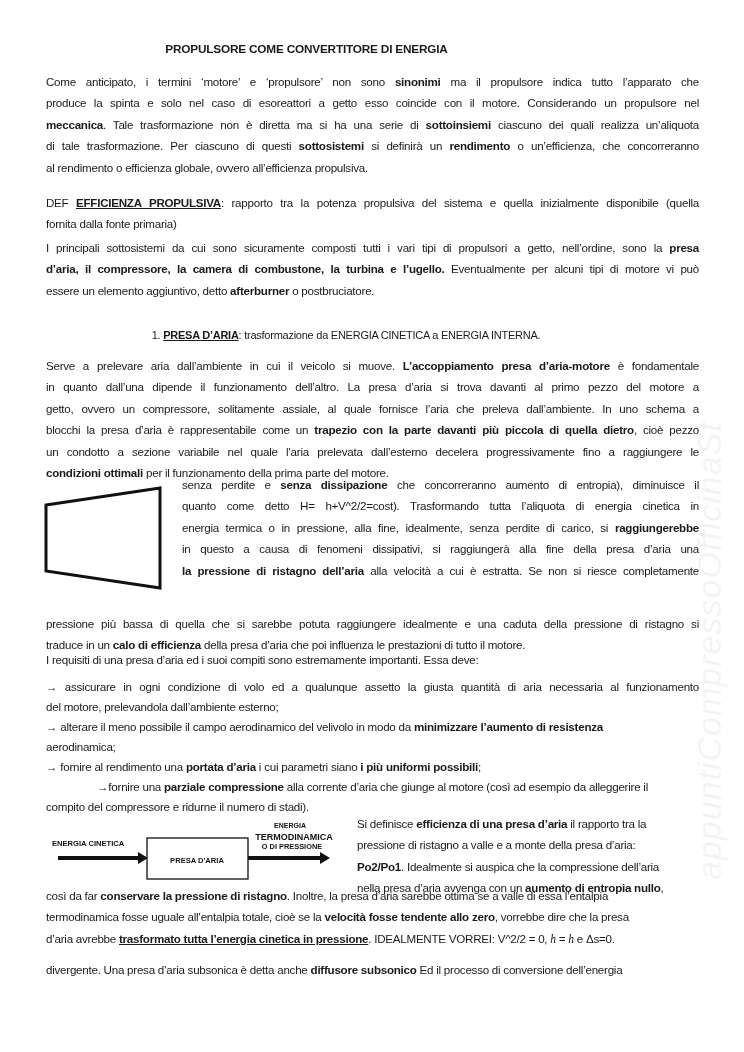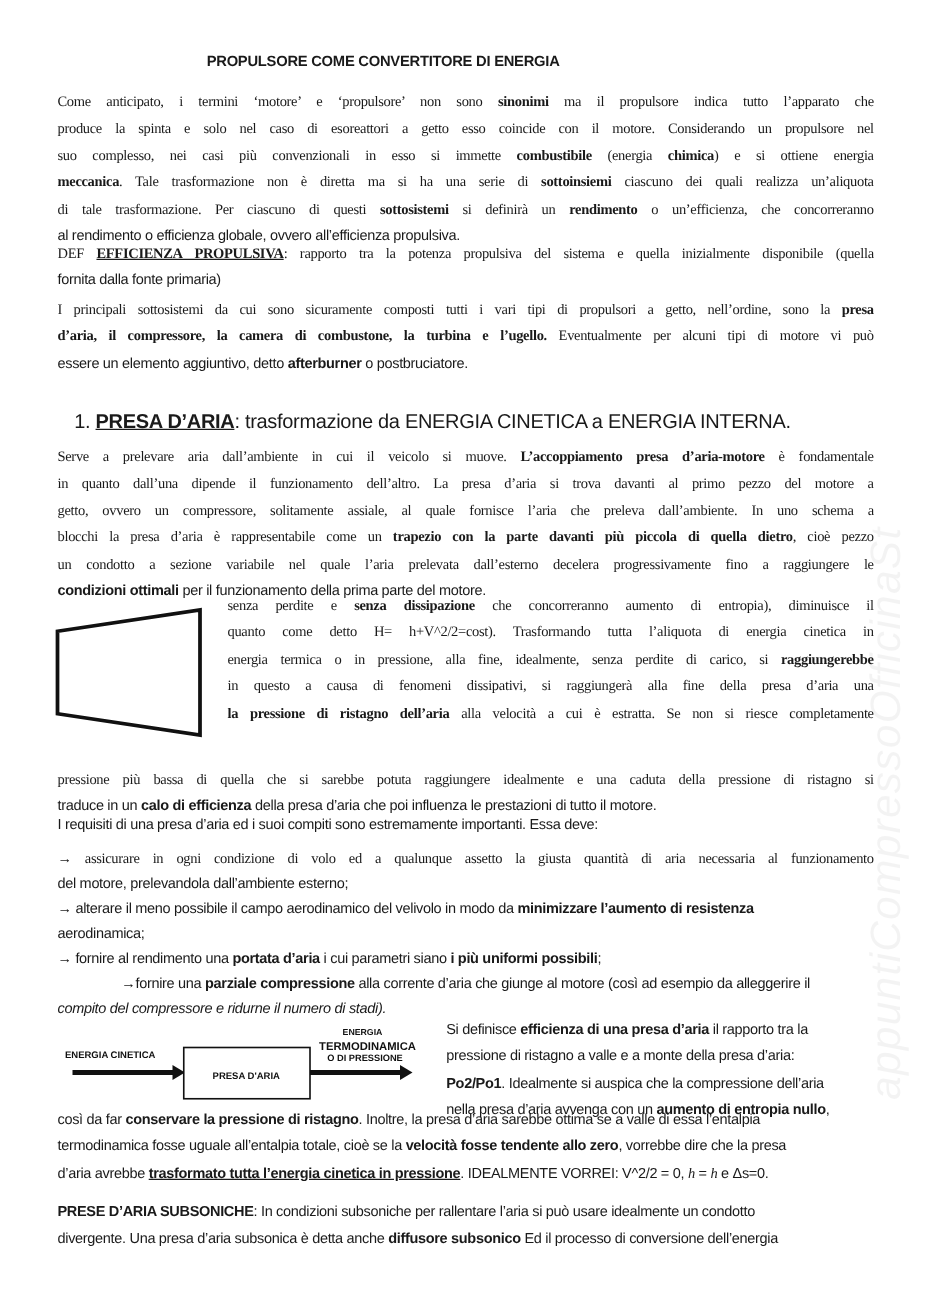--- a/index.html
+++ b/index.html
@@ -1,25 +1,25 @@
 <!DOCTYPE html>
 <html><head>
 <meta charset="utf-8">
 <style>
   html, body { margin: 0; padding: 0; background: #ffffff; }
   body { width: 744px; height: 1052px; position: relative; overflow: hidden;
          font-family: "Liberation Sans", sans-serif; color: #1a1a1a; }
   .page { position: absolute; left: 0; top: 0; width: 744px; height: 1052px; }
   .t { position: absolute; font-size: 11.6px; line-height: 21.4px; letter-spacing: -0.25px;
        white-space: nowrap; }
-  .j { text-align: justify; text-align-last: justify; white-space: normal; font-family: Liberation Serif, serif; }
+  .j { text-align: justify; text-align-last: justify; white-space: normal; }
   .title { position: absolute; left: 0; width: 613px; top: 42px; text-align: center;
            font-weight: bold; font-size: 11.8px; letter-spacing: -0.2px; }
   .heading1 { position: absolute; left: 0; width: 692px; top: 329px; text-align: center;
-              font-size: 16px; letter-spacing: -0.25px; }
+              font-size: 11px; letter-spacing: -0.25px; }
   b { font-weight: bold; }
   u { text-decoration: underline; }
   .line { display: block; height: 21.4px; }
   .wm { position: absolute; left: 690px; top: 880px; transform: rotate(-90deg); transform-origin: left top;
         font-size: 34px; font-style: italic; color: #000; opacity: 0.045; white-space: nowrap;
         font-family: "Liberation Sans", sans-serif; letter-spacing: 1px; }
   svg text { font-family: "Liberation Sans", sans-serif; font-weight: bold; fill: #111; }
   .ital { font-family: "Liberation Serif", serif; font-style: italic; }
 </style>
 </head>
@@ -27,21 +27,20 @@
 
 <div class="page">
 
   <div class="wm">appuntiCompressoOfficinaSt</div>
 
   <div class="title">PROPULSORE COME CONVERTITORE DI ENERGIA</div>
 
   <div class="t" style="left:46px; top:71px; width:653px;">
     <span class="line j"><span>Come anticipato, i termini ‘motore’ e ‘propulsore’ non sono </span><b>sinonimi</b><span> ma il propulsore indica tutto l’apparato che</span></span>
     <span class="line j"><span>produce la spinta e solo nel caso di esoreattori a getto esso coincide con il motore. Considerando un propulsore nel</span></span>
-    <span class="line j"><span>suo complesso, nei casi più convenzionali in esso si immette </span><b>combustibile</b><span> (energia </span><b>chimica</b><span>) e si ottiene energia</span></span>
     <span class="line j"><b>meccanica</b><span>. Tale trasformazione non è diretta ma si ha una serie di </span><b>sottoinsiemi</b><span> ciascuno dei quali realizza un’aliquota</span></span>
     <span class="line j"><span>di tale trasformazione. Per ciascuno di questi </span><b>sottosistemi</b><span> si definirà un </span><b>rendimento</b><span> o un’efficienza, che concorreranno</span></span>
     <span class="line"><span>al rendimento o efficienza globale, ovvero all’efficienza propulsiva.</span></span>
   </div>
 
   <div class="t" style="left:46px; top:192px; width:653px;">
     <span class="line j"><span>DEF </span><b><u>EFFICIENZA PROPULSIVA</u></b><span>: rapporto tra la potenza propulsiva del sistema e quella inizialmente disponibile (quella</span></span>
     <span class="line"><span>fornita dalla fonte primaria)</span></span>
   </div>
 
@@ -83,21 +82,21 @@
   <div class="t" style="left:46px; top:649px; width:653px;">
     <span class="line">I requisiti di una presa d’aria ed i suoi compiti sono estremamente importanti. Essa deve:</span>
   </div>
   <div class="t" style="left:46px; top:677px; width:653px; line-height:20px;">
     <span class="line j" style="height:20px;"><span>→</span><span> assicurare in ogni condizione di volo ed a qualunque assetto la giusta quantità di aria necessaria al funzionamento</span></span>
     <span class="line" style="height:20px;"><span>del motore, prelevandola dall’ambiente esterno;</span></span>
     <span class="line" style="height:20px;"><span>→</span><span> alterare il meno possibile il campo aerodinamico del velivolo in modo da </span><b>minimizzare l’aumento di resistenza</b></span>
     <span class="line" style="height:20px;"><span>aerodinamica;</span></span>
     <span class="line" style="height:20px;"><span>→</span><span> fornire al rendimento una </span><b>portata d’aria</b><span> i cui parametri siano </span><b>i più uniformi possibili</b><span>;</span></span>
     <span class="line" style="height:20px;text-align:center;"><span>→</span><span>fornire una </span><b>parziale compressione</b><span> alla corrente d’aria che giunge al motore (così ad esempio da alleggerire il</span></span>
-    <span class="line" style="height:20px;font-style:italic;"><span>compito del compressore e ridurne il numero di stadi).</span></span>
+    <span class="line" style="height:20px;"><span>compito del compressore e ridurne il numero di stadi).</span></span>
   </div>
 
   <svg style="position:absolute; left:40px; top:815px;" width="310" height="72">
     <text x="12" y="31" font-size="7.6">ENERGIA CINETICA</text>
     <line x1="18" y1="43" x2="100" y2="43" stroke="#111" stroke-width="4"></line>
     <polygon points="98,37 108,43 98,49" fill="#111"></polygon>
     <rect x="107" y="23" width="101" height="41" fill="#ffffff" stroke="#111" stroke-width="1.3"></rect>
     <text x="157" y="48" font-size="7.6" text-anchor="middle">PRESA D'ARIA</text>
     <line x1="208" y1="43" x2="282" y2="43" stroke="#111" stroke-width="4"></line>
     <polygon points="280,37 290,43 280,49" fill="#111"></polygon>
@@ -112,17 +111,16 @@
     <span class="line"><b>Po2/Po1</b><span>. Idealmente si auspica che la compressione dell’aria</span></span>
     <span class="line"><span>nella presa d’aria avvenga con un </span><b>aumento di entropia nullo</b><span>,</span></span>
   </div>
   <div class="t" style="left:46px; top:885px; width:653px;">
     <span class="line"><span>così da far </span><b>conservare la pressione di ristagno</b><span>. Inoltre, la presa d’aria sarebbe ottima se a valle di essa l’entalpia</span></span>
     <span class="line"><span>termodinamica fosse uguale all’entalpia totale, cioè se la </span><b>velocità fosse tendente allo zero</b><span>, vorrebbe dire che la presa</span></span>
     <span class="line"><span>d’aria avrebbe </span><b><u>trasformato tutta l’energia cinetica in pressione</u></b><span>. IDEALMENTE VORREI: V^2/2 = 0, </span><span class="ital">h</span><span> = </span><span class="ital">h</span><span> e Δs=0.</span></span>
   </div>
 
   <div class="t" style="left:46px; top:959px; width:653px;">
-    <span class="line"><b>PRESE D’ARIA SUBSONICHE</b><span>: In condizioni subsoniche per rallentare l’aria si può usare idealmente un condotto</span></span>
     <span class="line"><span>divergente. Una presa d’aria subsonica è detta anche </span><b>diffusore subsonico</b><span> Ed il processo di conversione dell’energia</span></span>
   </div>
 
 </div>
 
 </body></html>

